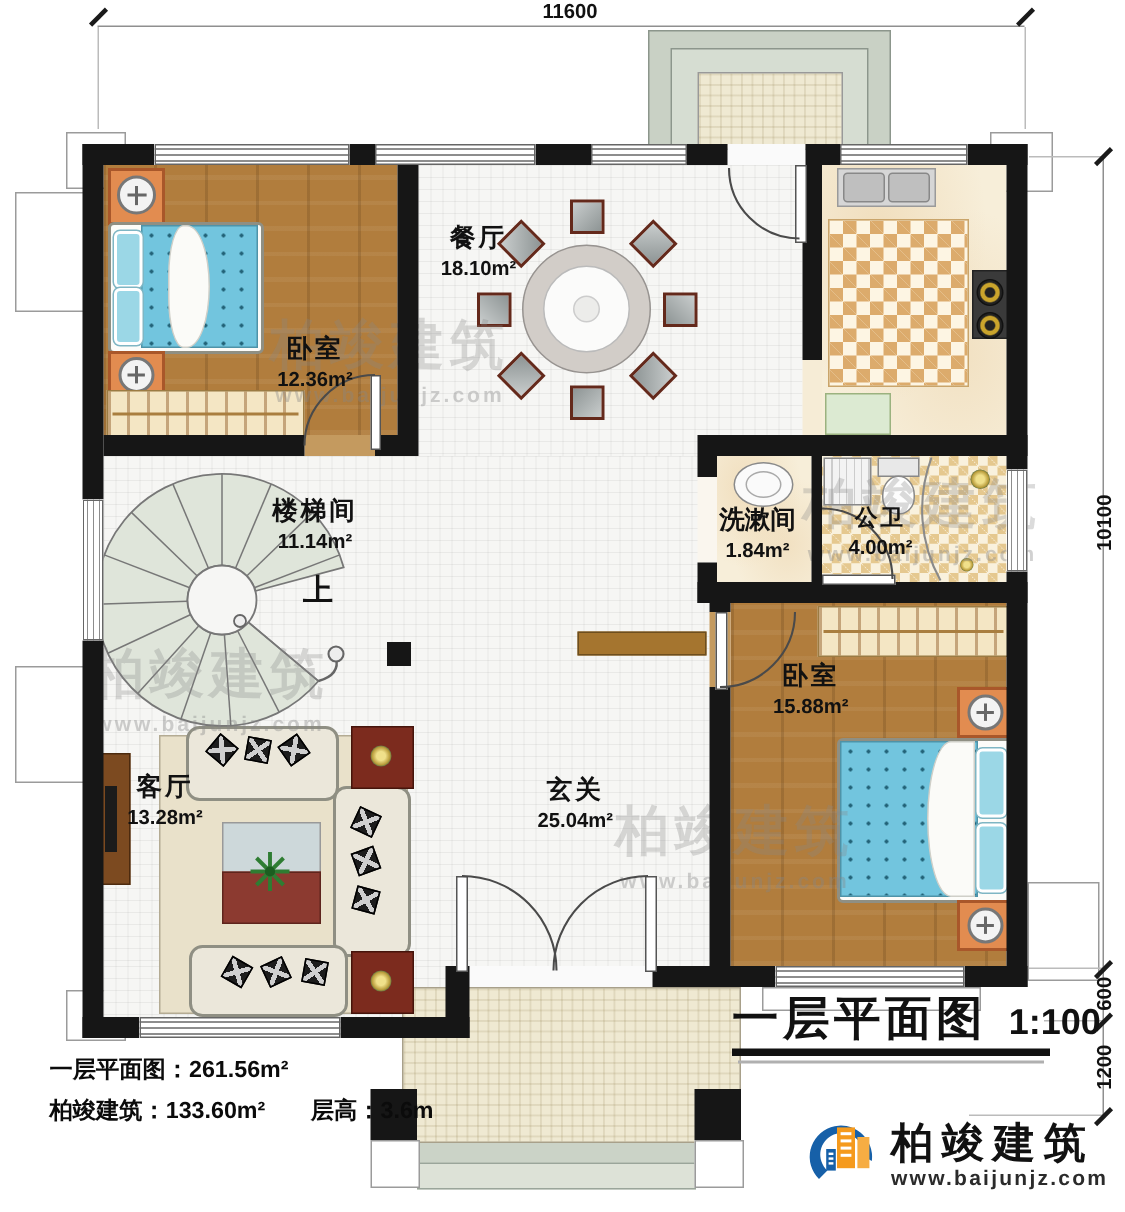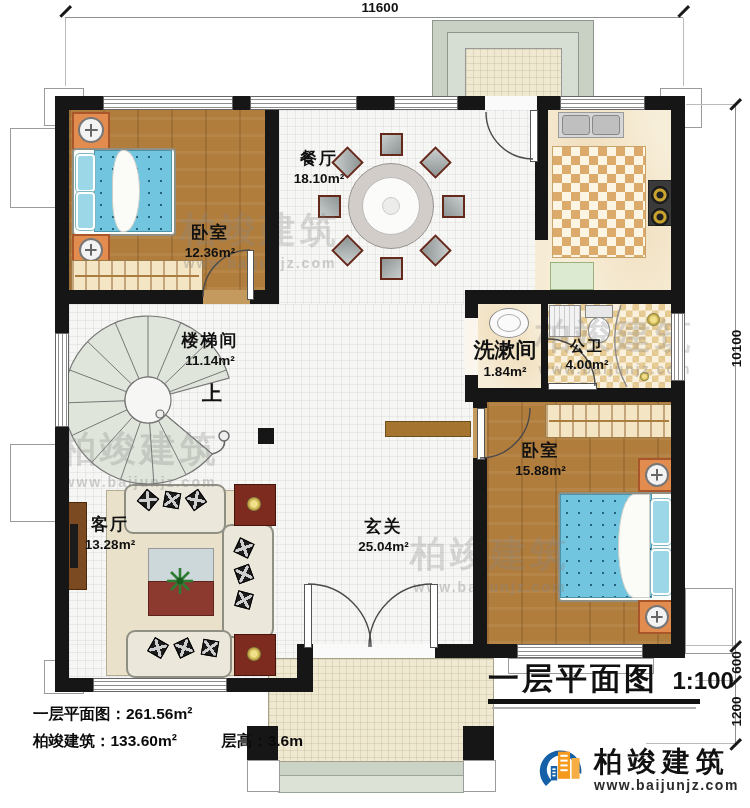--- a/index.html
+++ b/index.html
@@ -274,21 +274,21 @@
   </div>
   <div class="a room-label" style="left:277px;top:148px;width:84px">
     <div class="rname">餐厅</div>
     <div class="rarea">18.10m²</div>
   </div>
   <div class="a room-label" style="left:150px;top:330px;width:120px">
     <div class="rname">楼梯间</div>
     <div class="rarea">11.14m²</div>
   </div>
   <div class="a room-label" style="left:468px;top:336px;width:74px">
-    <div class="rname" style="font-size:21px;letter-spacing:0">洗漱间</div>
+    <div class="rname" style="font-size:17px;letter-spacing:0">洗漱间</div>
     <div class="rarea">1.84m²</div>
   </div>
   <div class="a room-label" style="left:550px;top:336px;width:74px">
     <div class="rname" style="font-size:15px">公卫</div>
     <div class="rarea">4.00m²</div>
   </div>
   <div class="a room-label" style="left:493px;top:440px;width:95px">
     <div class="rname">卧室</div>
     <div class="rarea">15.88m²</div>
   </div>
@@ -336,21 +336,21 @@
   </div>
   <div class="a wm" style="left:360px;top:530px;width:260px">
     <div class="t1">柏竣建筑</div>
     <div class="t2">www.baijunjz.com</div>
   </div>
 
   <div class="a stats" style="left:33px;top:700px">
     <div>一层平面图：261.56m²</div>
     <div>
       <span>柏竣建筑：133.60m²</span>
-      <span style="margin-left:40px">层高：3.6m</span>
+      <span style="margin-left:26px">层高：3.6m</span>
     </div>
   </div>
 
   <div class="a" style="left:488px;top:658px;z-index:60">
     <span style="font-size:31px;font-weight:700;letter-spacing:3px">一层平面图</span>
     <span style="font-size:24px;font-weight:700;margin-left:10px">1:100</span>
   </div>
   <div class="a" style="left:488px;top:699px;width:212px;height:5px;background:#111;z-index:60"></div>
   <div class="a" style="left:492px;top:707px;width:204px;height:2px;background:#b0b0b0;z-index:60"></div>
 

